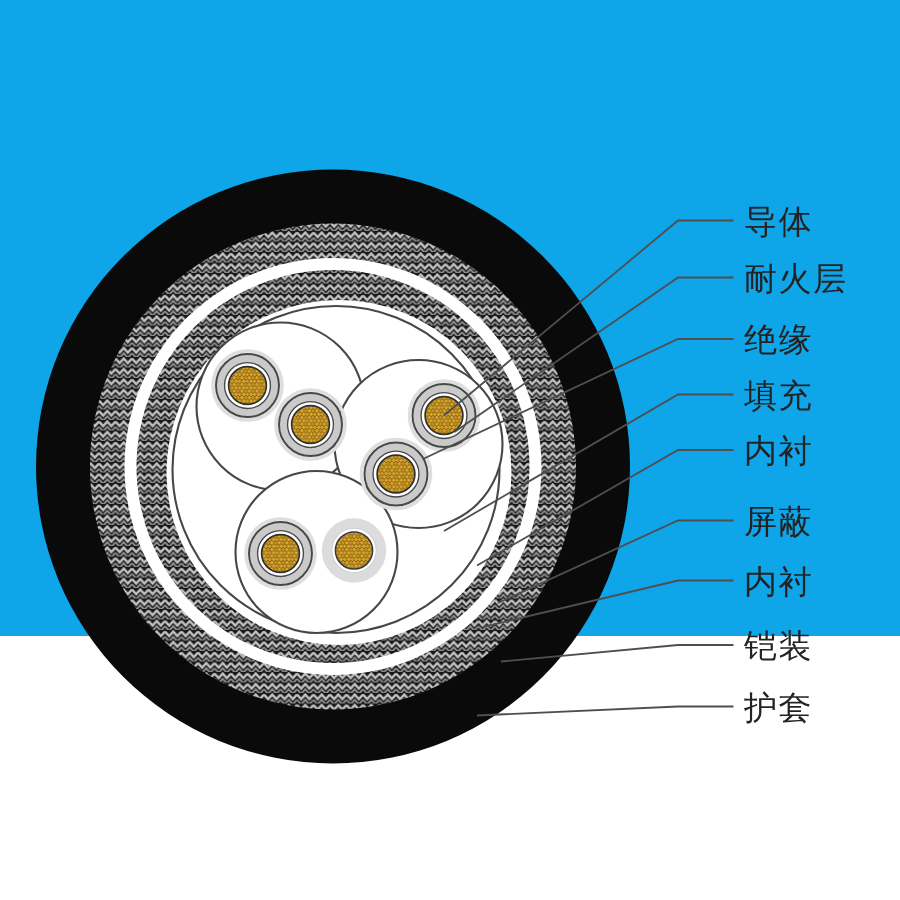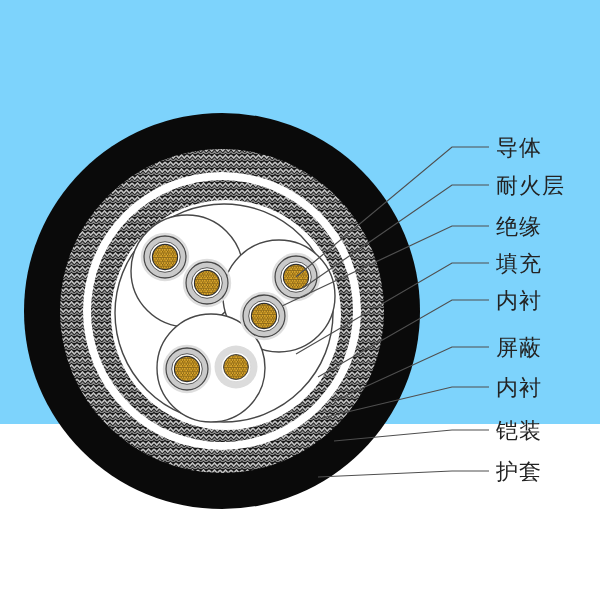--- a/index.html
+++ b/index.html
@@ -1,18 +1,18 @@
 <!DOCTYPE html>
 <html><head>
 <meta charset="utf-8">
 <style>
   html,body{margin:0;padding:0;background:#ffffff;}
   body{width:600px;height:600px;overflow:hidden;
        font-family:"Liberation Serif","DejaVu Serif",serif;}
-  .stage{position:relative;width:600px;height:424px;background:#7dd3fc;}
+  .stage{position:relative;width:600px;height:424px;background:#0ea5e9;}
   .stage svg{display:block;}
   text.layer-label{font-family:"Liberation Serif","DejaVu Serif",serif;
        letter-spacing:1px;}
 </style>
 </head>
 <body>
 
 <div class="stage">
   <svg id="cable-svg" width="600" height="600" viewBox="0 0 600 600">
       <defs>

